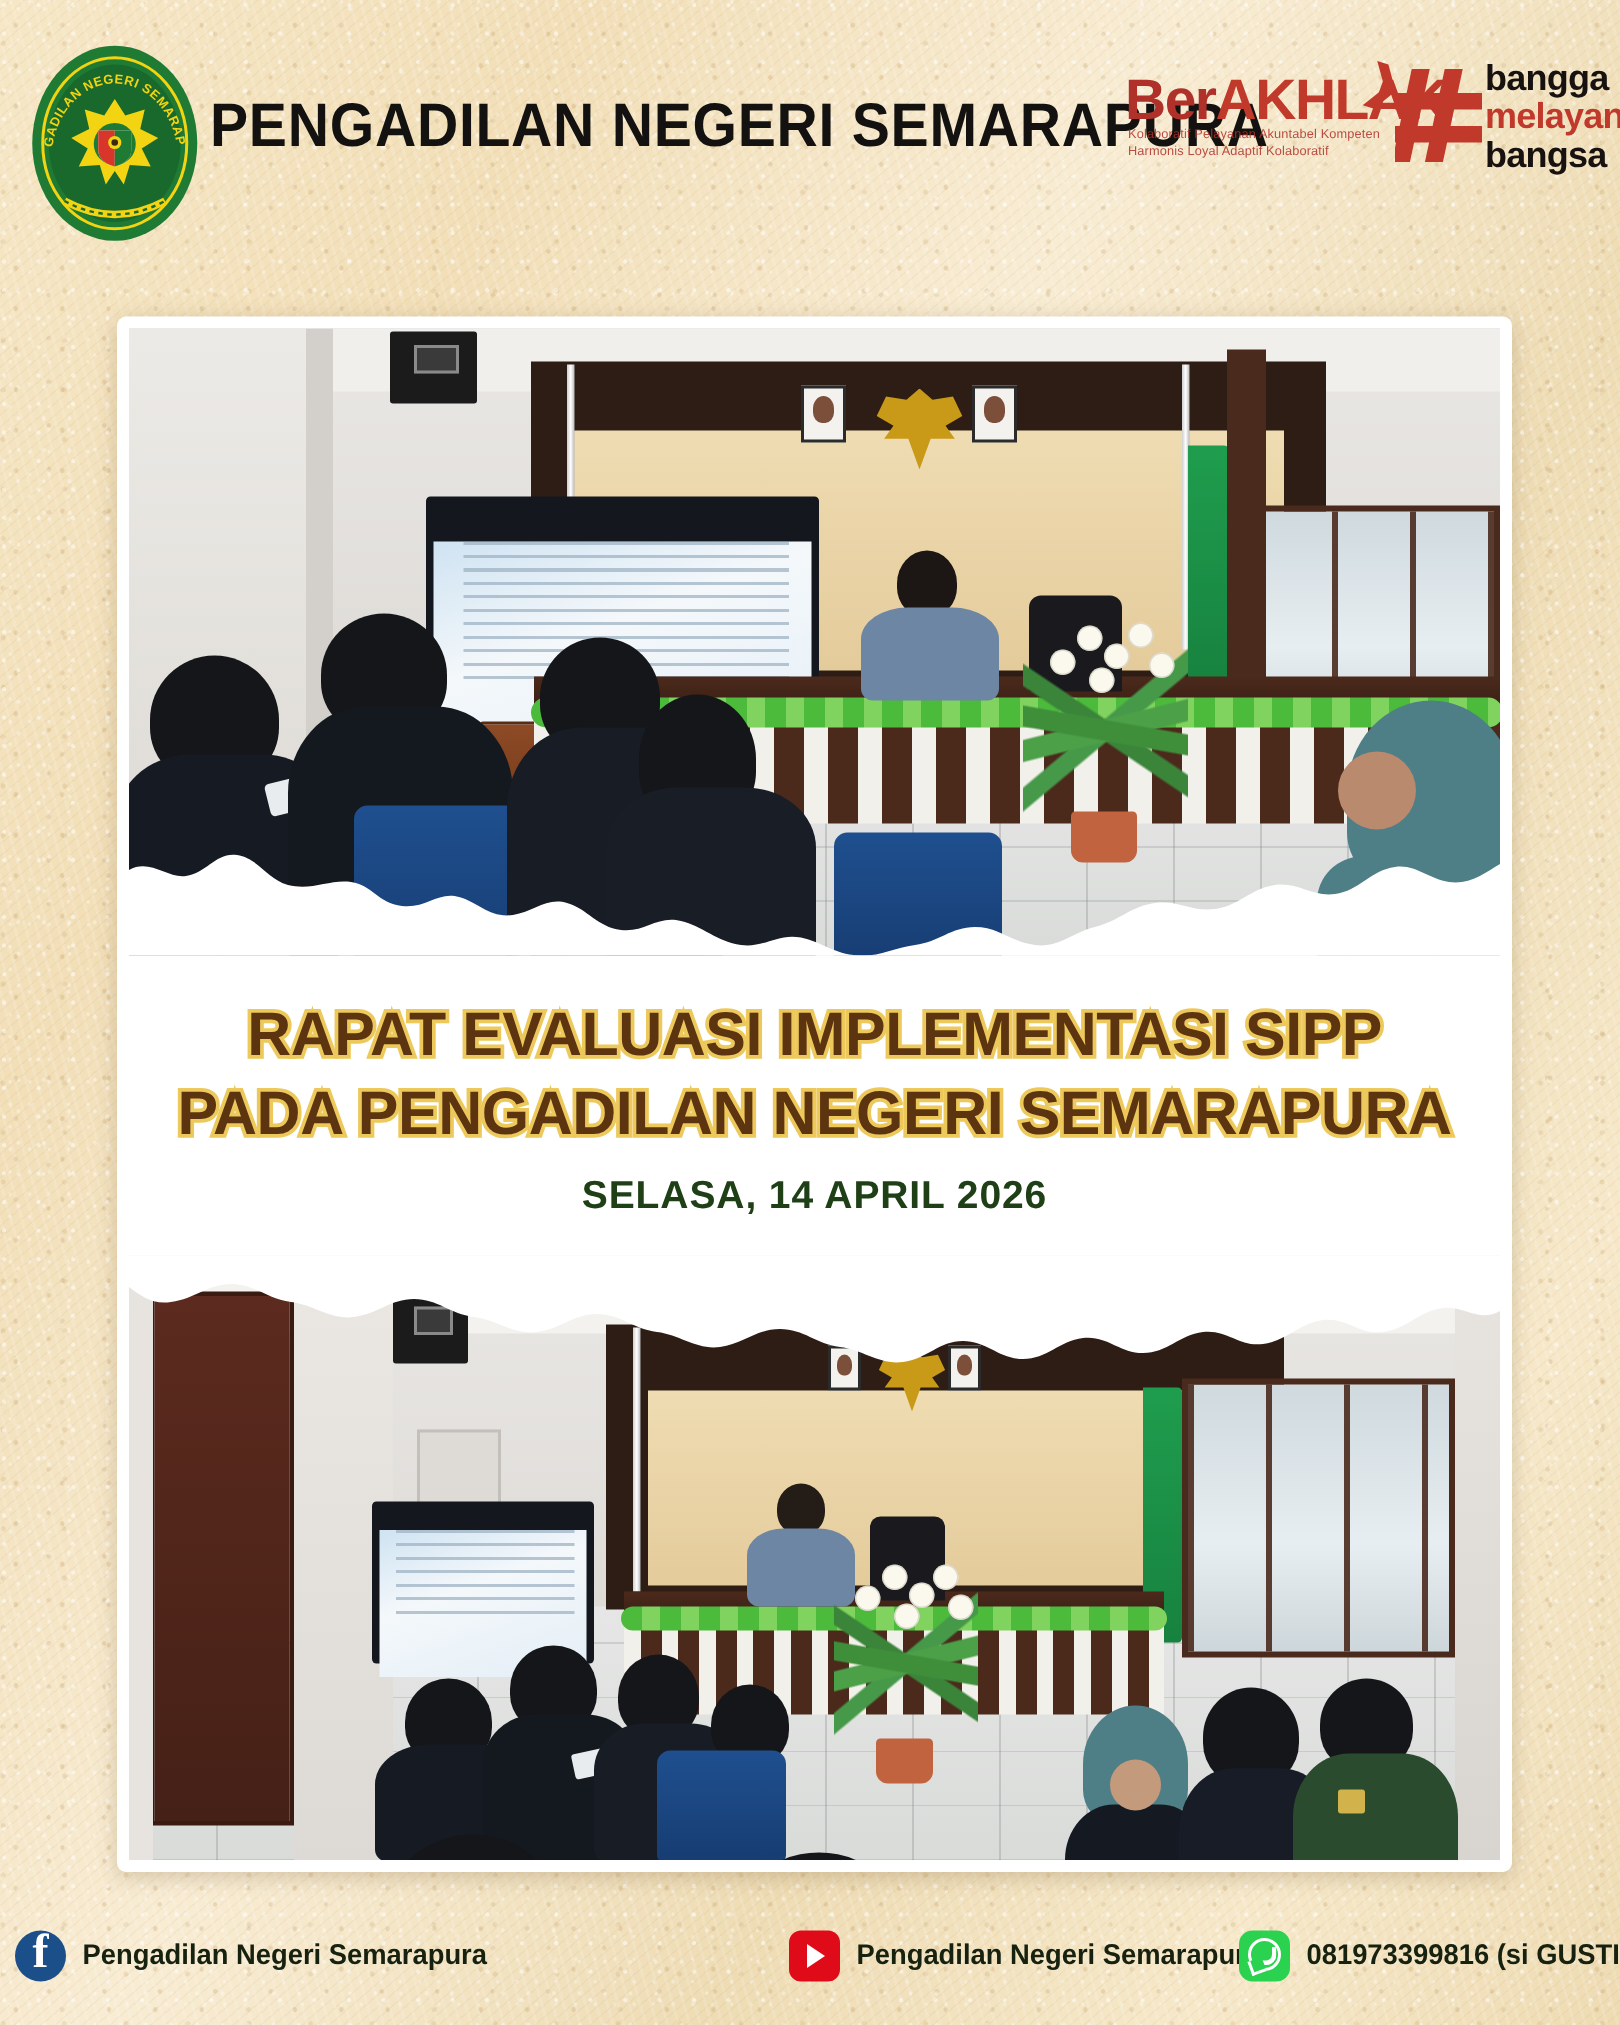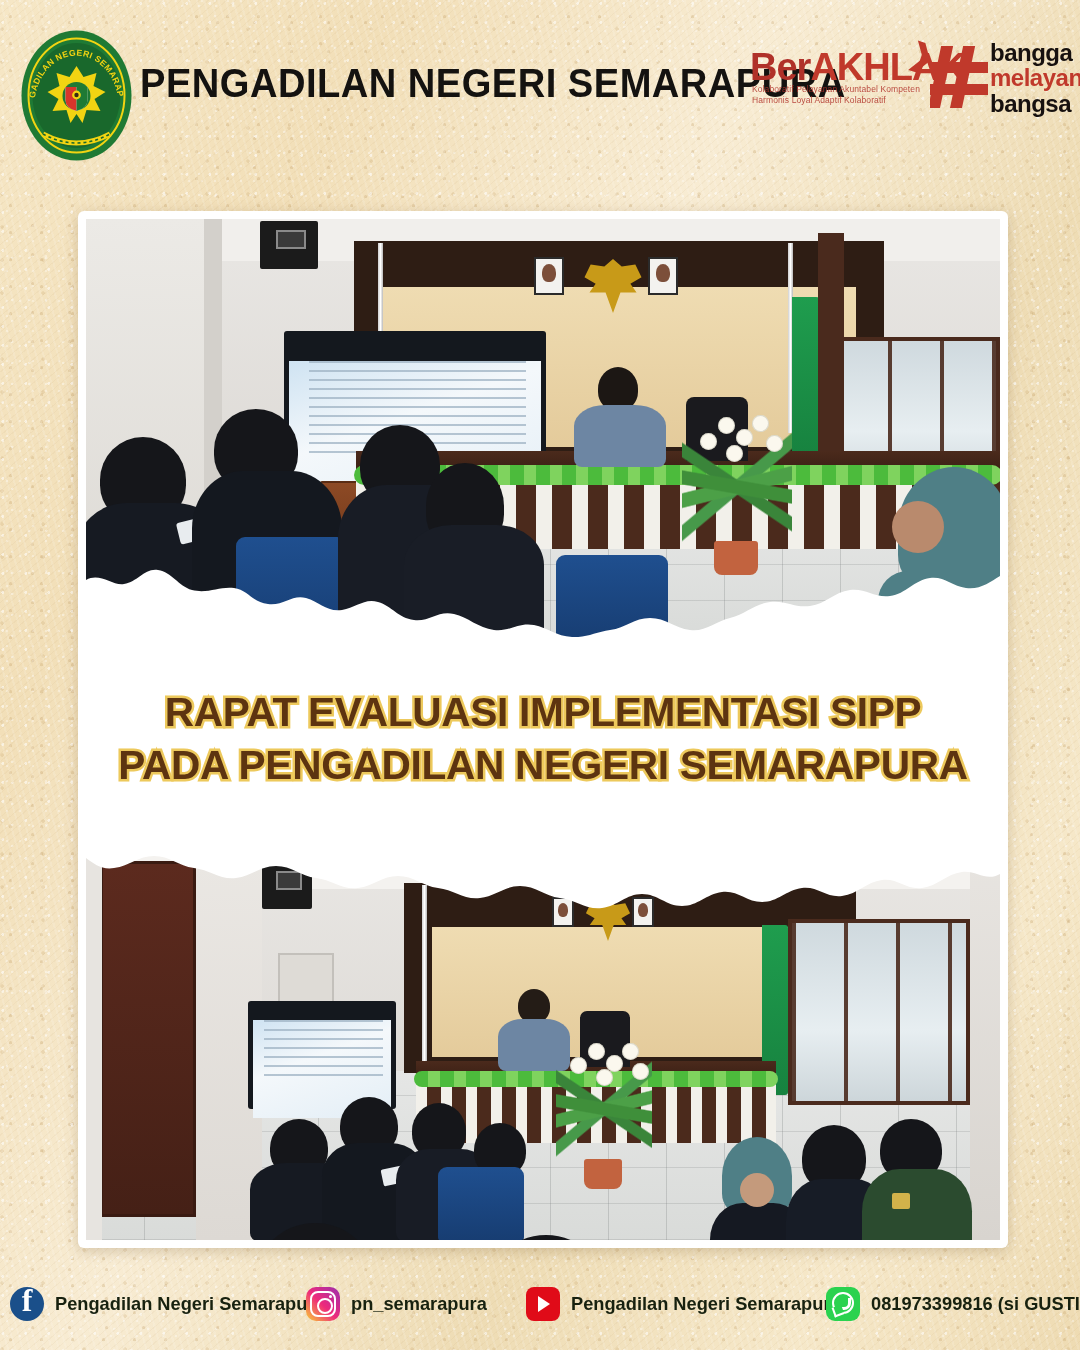--- a/index.html
+++ b/index.html
@@ -372,20 +372,21 @@
           C 700,54 708,62 724,60 C 740,58 748,46 764,44 C 780,42 788,52 804,50
           C 820,48 828,34 844,32 C 858,30 866,40 880,42 C 894,44 904,36 914,30
           L914,92 Z"></path>
       </svg>
     </div>
   </div>
 
   <div class="caption">
     <div class="ttl l1">RAPAT EVALUASI IMPLEMENTASI SIPP</div>
     <div class="ttl l2">PADA PENGADILAN NEGERI SEMARAPURA</div>
+    <div class="date">SELASA, 14 APRIL 2026</div>
   </div>
 
   <div class="photo photo-bot">
     <div class="scene">
       <div class="wall"></div>
       <div class="ceiling" style="height:13%;background:#f4f2ef"></div>
       <div class="floor" style="height:42%"></div>
 
       <div class="door" style="left:14px;top:24px;width:96px;height:356px"></div>
       <div style="position:absolute;left:0;top:0;width:16px;height:100%;background:#e7e4e0"></div>
@@ -477,26 +478,20 @@
   </div>
 </div>
 
 <div class="footer">
 
   <div class="fitem fi-1">
     <span class="ic ic-fb"></span>
     <span class="flabel">Pengadilan Negeri Semarapura</span>
   </div>
 
-  <div class="fitem fi-2">
-    <span class="ic ic-ig">
-        <i></i>
-      </span>
-    <span class="flabel">pn_semarapura</span>
-  </div>
 
   <div class="fitem fi-3">
     <span class="ic ic-yt"></span>
     <span class="flabel">Pengadilan Negeri Semarapura</span>
   </div>
 
   <div class="fitem fi-4">
     <span class="ic ic-wa">
         <i></i>
       </span>

